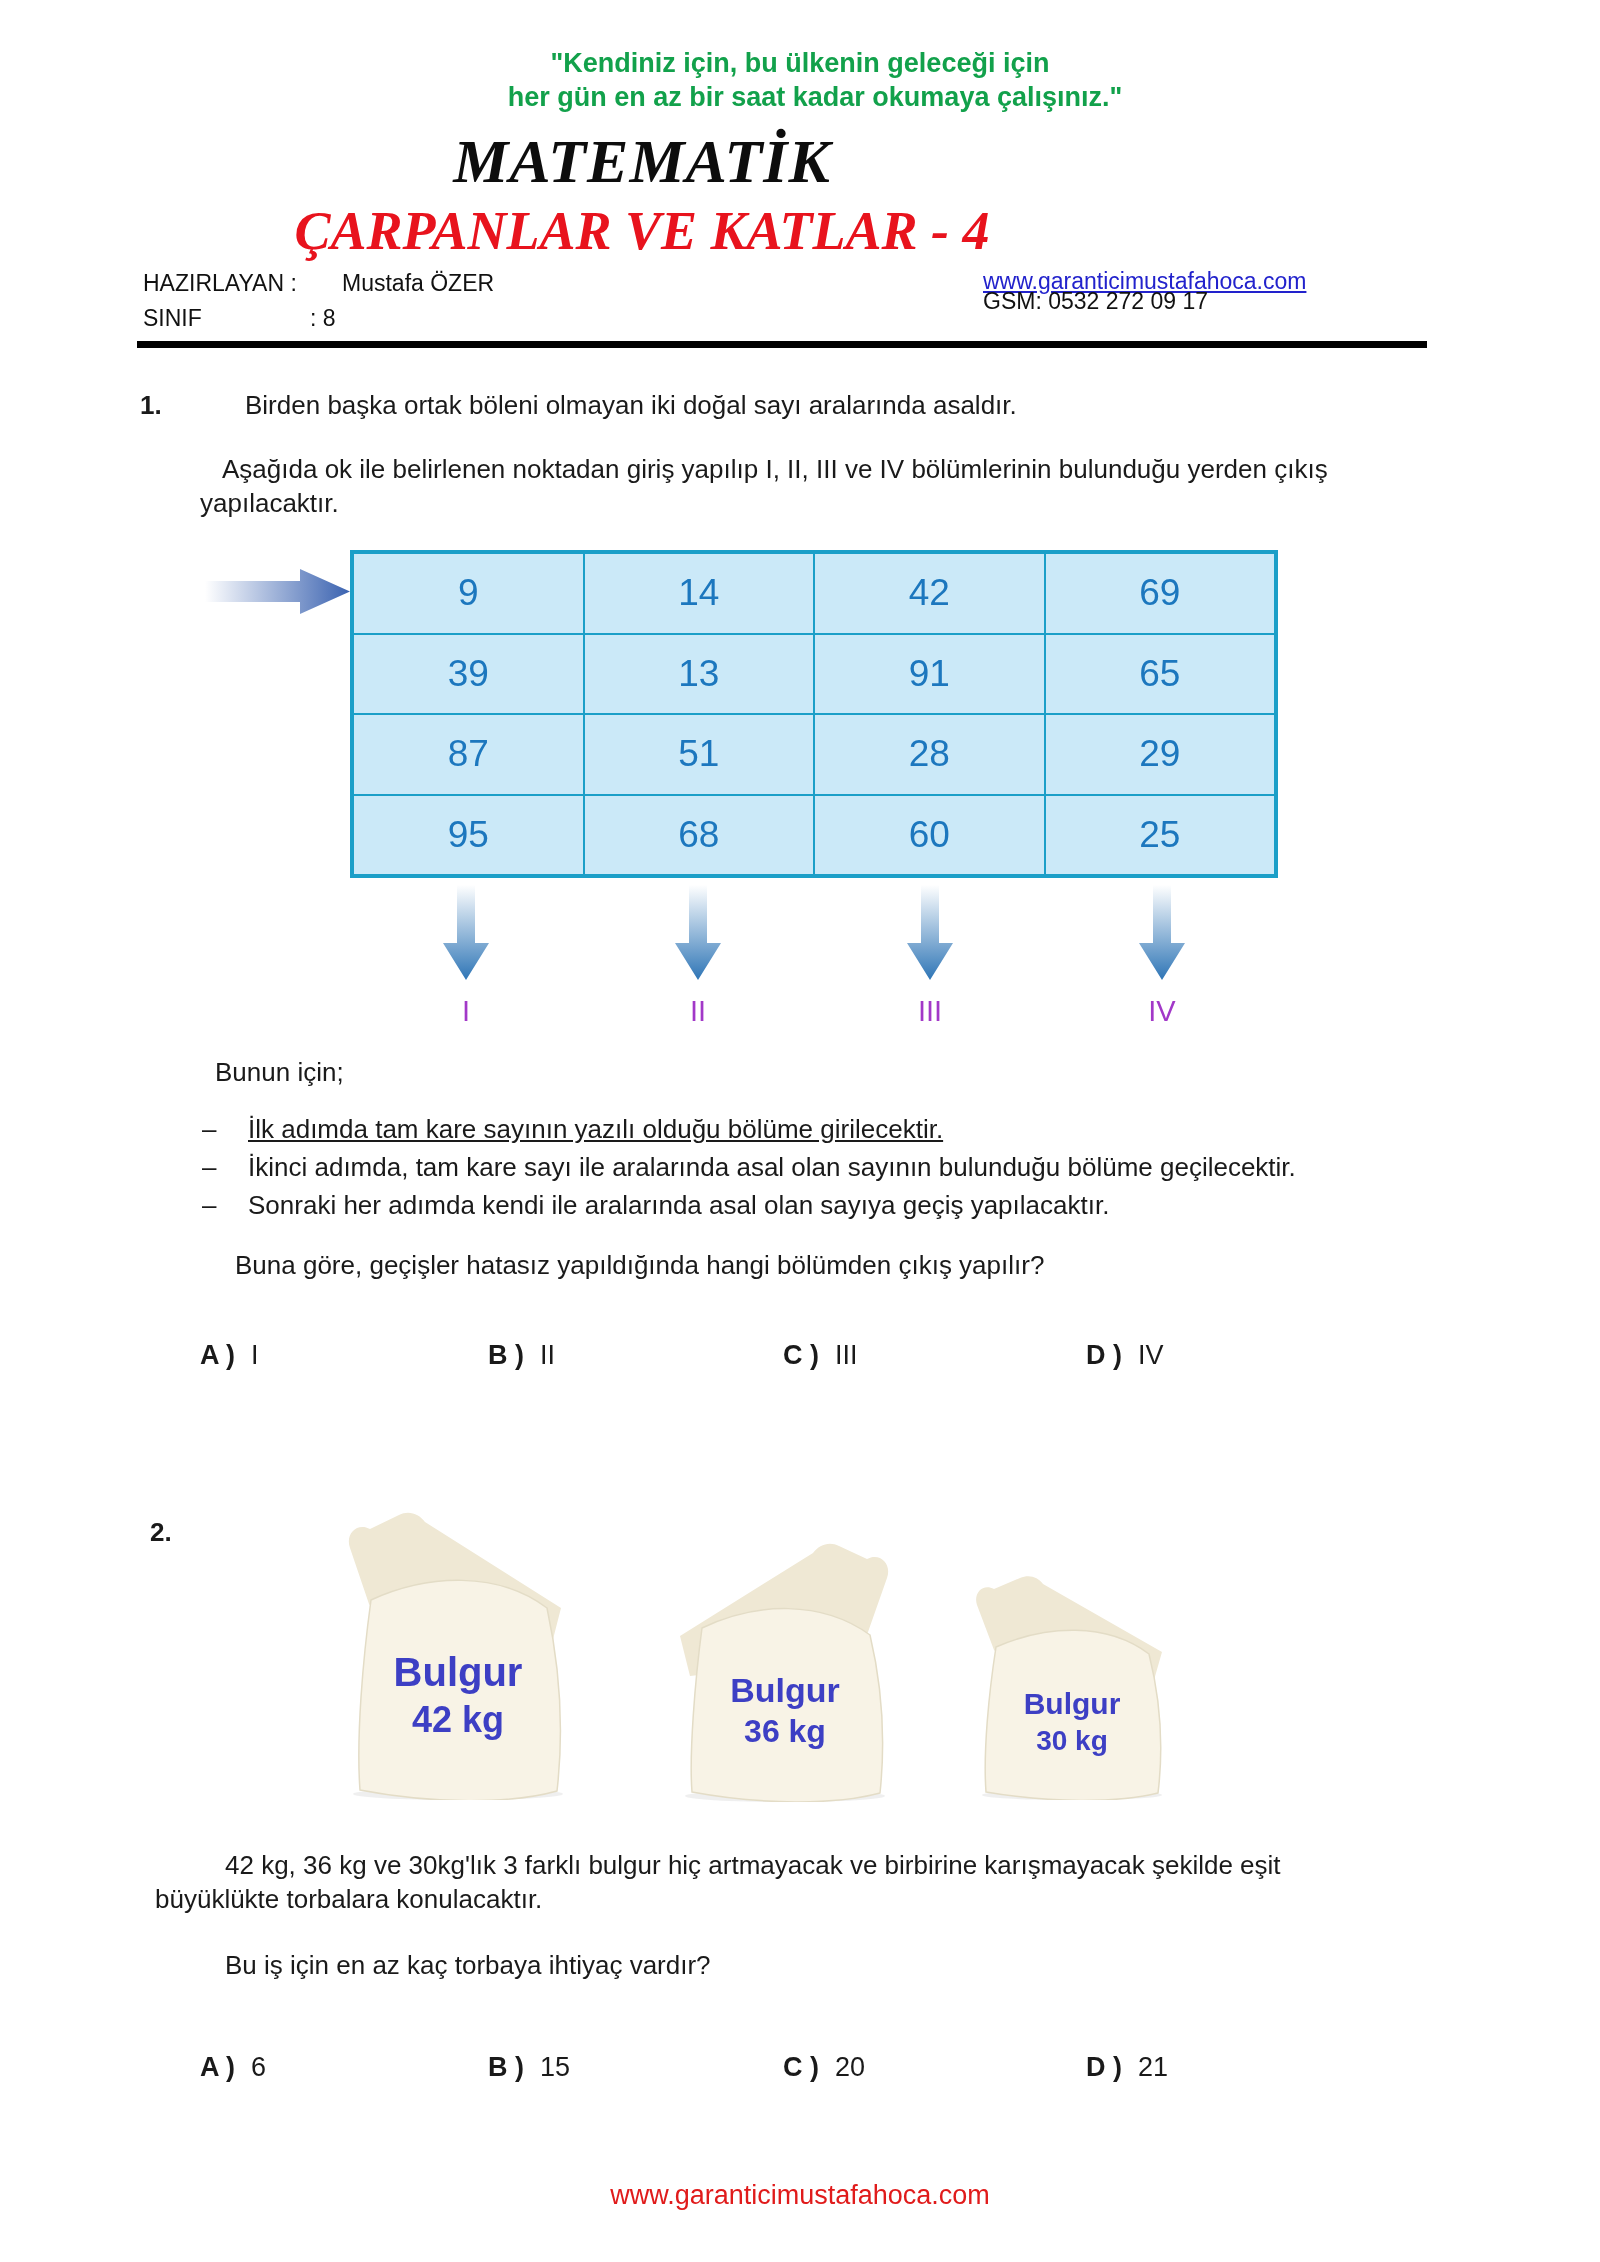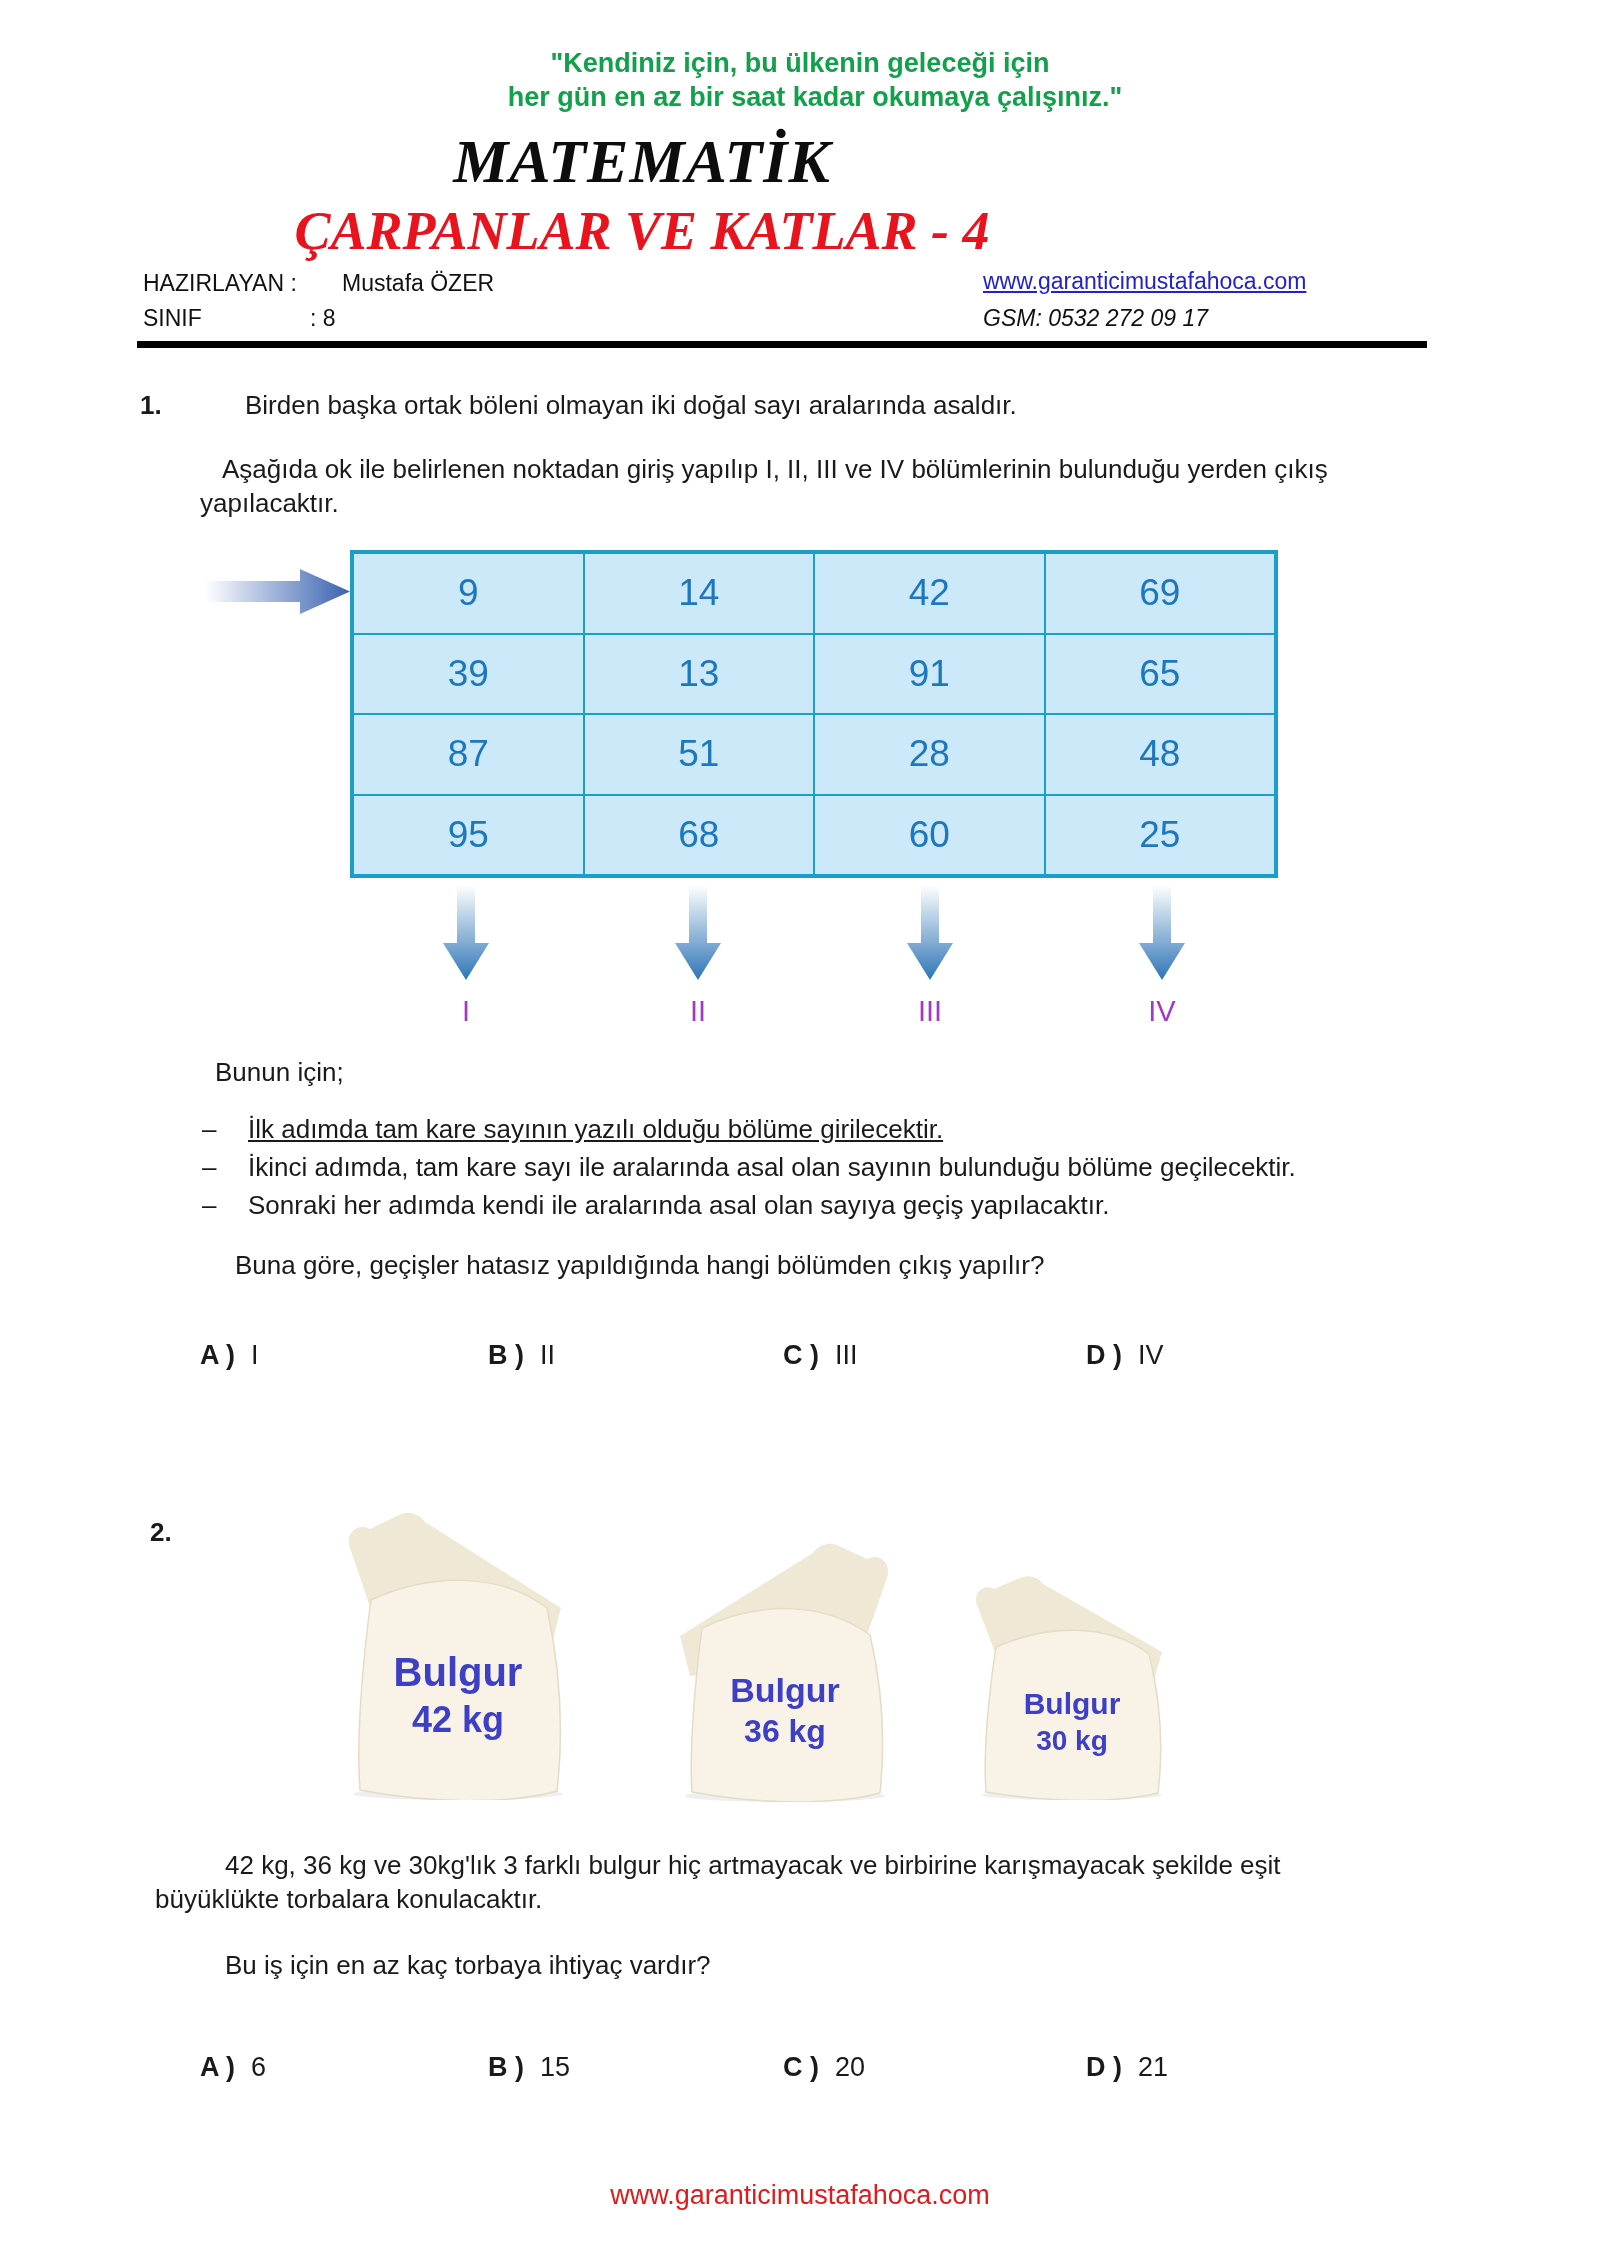--- a/index.html
+++ b/index.html
@@ -53,21 +53,21 @@
   <div class="abs quote q2line">her gün en az bir saat kadar okumaya çalışınız."</div>
 
   <div class="abs doc-title t-main">MATEMATİK</div>
   <div class="abs doc-title t-sub">ÇARPANLAR VE KATLAR - 4</div>
 
   <span class="abs meta" style="left:143px;top:270px;">HAZIRLAYAN :</span>
   <span class="abs meta" style="left:342px;top:270px;">Mustafa ÖZER</span>
   <a href="#" class="abs meta link" style="left:983px;top:268px;">www.garanticimustafahoca.com</a>
   <span class="abs meta" style="left:143px;top:305px;">SINIF</span>
   <span class="abs meta" style="left:310px;top:305px;">: 8</span>
-  <span class="abs meta" style="left:983px;top:305px;font-style:italic;">GSM: 0532 272 09 17</span>
+  <span class="abs meta" style="left:983px;top:288px;">GSM: 0532 272 09 17</span>
   <div class="abs divider"></div>
 
   <span class="abs bt qnum" style="left:140px;top:388px;">1.</span>
   <span class="abs bt" style="left:245px;top:388px;">Birden başka ortak böleni olmayan iki doğal sayı aralarında asaldır.</span>
   <div class="abs bt" style="left:200px;top:452px;width:1180px;text-indent:22px;">Aşağıda ok ile belirlenen noktadan giriş yapılıp I, II, III ve IV bölümlerinin bulunduğu yerden çıkış yapılacaktır.</div>
 
   <svg class="abs" style="left:205px;top:564px;" width="145" height="55" viewBox="0 0 145 55">
     <defs>
       <linearGradient id="ge" x1="0" y1="0" x2="1" y2="0">
         <stop offset="0" stop-color="#FFFFFF"></stop>
@@ -82,21 +82,21 @@
     <div class="cell">14</div>
     <div class="cell">42</div>
     <div class="cell">69</div>
     <div class="cell">39</div>
     <div class="cell">13</div>
     <div class="cell">91</div>
     <div class="cell">65</div>
     <div class="cell">87</div>
     <div class="cell">51</div>
     <div class="cell">28</div>
-    <div class="cell">48</div>
+    <div class="cell">29</div>
     <div class="cell">95</div>
     <div class="cell">68</div>
     <div class="cell">60</div>
     <div class="cell">25</div>
   </div>
 
   <svg class="abs" style="left:443px;top:885px;" width="46" height="95" viewBox="0 0 46 95">
     <defs>
         <linearGradient id="gd1" x1="0" y1="0" x2="0" y2="1">
       <stop offset="0" stop-color="#FFFFFF"></stop>

